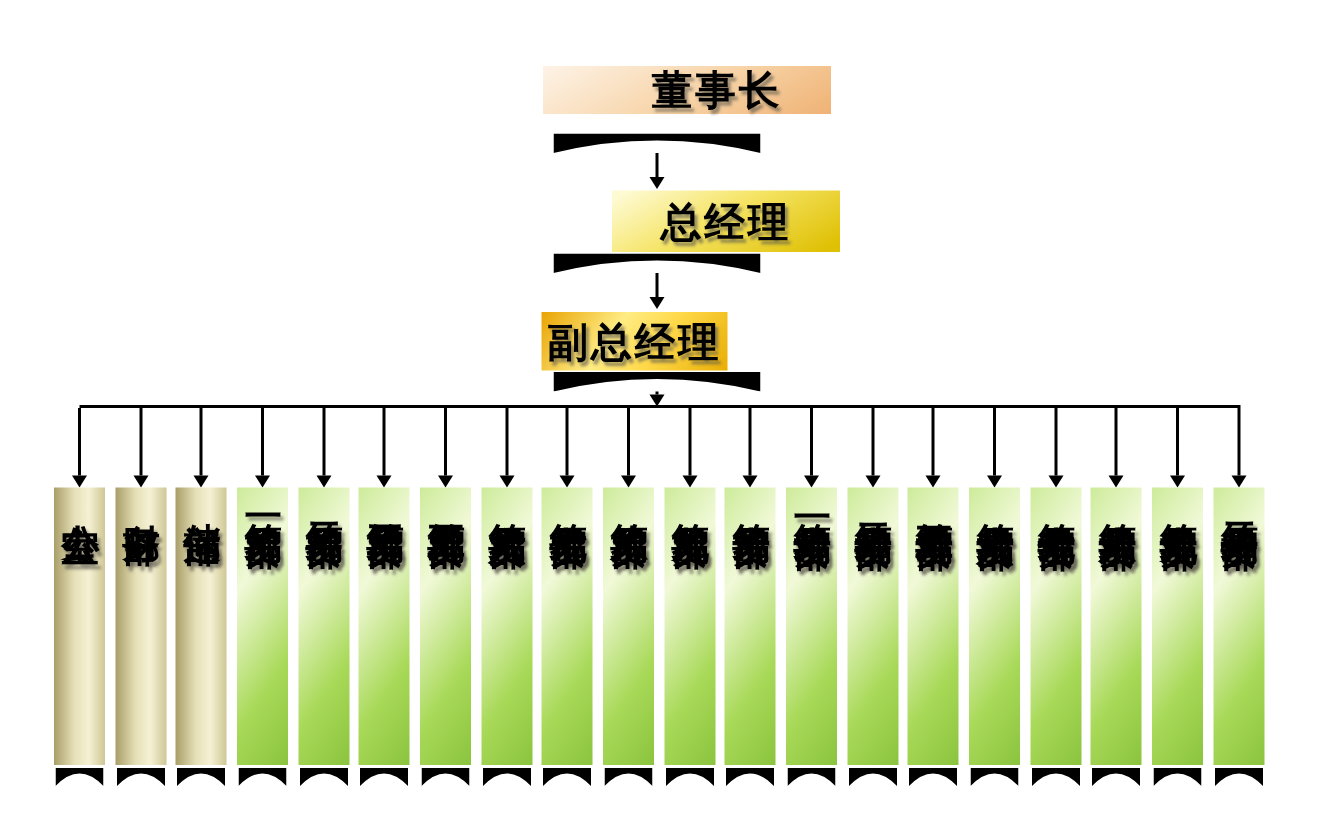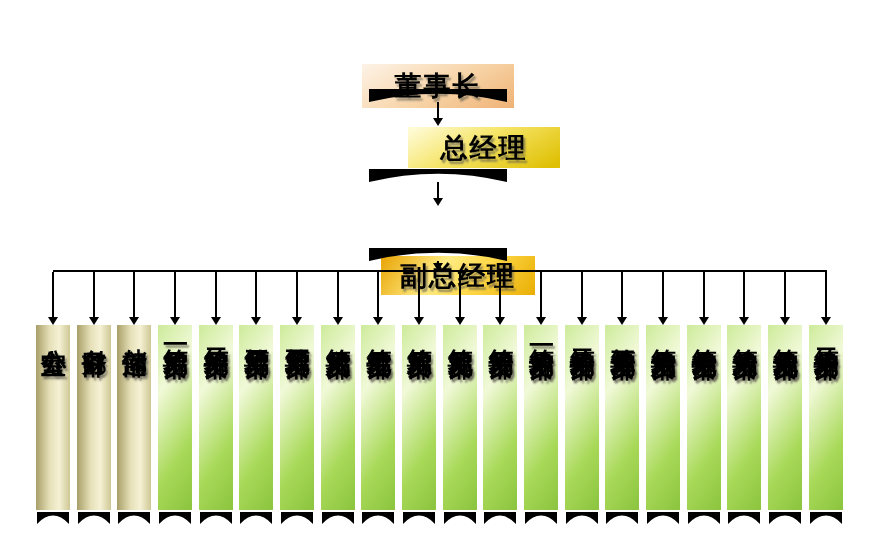--- a/index.html
+++ b/index.html
@@ -7,26 +7,26 @@
     position:relative;width:890px;height:555px;background:#fff;overflow:hidden;
     font-family:"DejaVu Sans","Liberation Sans",sans-serif;
   }
   
   .top-box{
     position:absolute;display:flex;align-items:center;justify-content:center;
     font-weight:bold;font-size:27px;color:#000;
     text-shadow:2px 3px 2px rgba(95,92,80,0.65);
     letter-spacing:2px;white-space:nowrap;
   }
-  .box1{left:362px;top:64px;width:152px;height:44px;
-    background:linear-gradient(150deg,var(--peach-light) 0%,#f7d3a6 55%,var(--peach-dark) 100%);}
+  .box1{left:362px;top:44px;width:152px;height:32px;
+    background:linear-gradient(150deg,var(--peach-light) 0%,#f7d3a6 55%,var(--peach-dark) 100%);padding-left:40px;}
   .box2{left:362px;top:127px;width:152px;height:41px;
     background:linear-gradient(150deg,var(--yellow-light) 5%,#f5e465 45%,var(--yellow-dark) 95%);margin-left:46px;}
-  .box3{left:381px;top:208px;width:154px;height:39px;
-    background:linear-gradient(125deg,var(--gold-dark) 0%,var(--gold-light) 38%,#ffd94a 62%,#e9ae04 100%);margin-top:48px;}
+  .box3{left:361px;top:208px;width:124px;height:39px;
+    background:linear-gradient(125deg,var(--gold-dark) 0%,var(--gold-light) 38%,#ffd94a 62%,#e9ae04 100%);}
   
   .ribbon{position:absolute;left:369px;width:138px;height:13px;}
   .ribbon path{fill:var(--line);}
   .r1{top:89px}.r2{top:169px}.r3{top:248px}
   
   .varrow{position:absolute;left:430px;width:15px;display:flex;flex-direction:column;align-items:center;}
   .a1{top:102px}.a2{top:182px}.a3{top:261px}
   .a1 .stem,.a2 .stem{height:16px;}
   .a3 .stem{height:2px;}
   .stem{width:2px;background:var(--line);}

